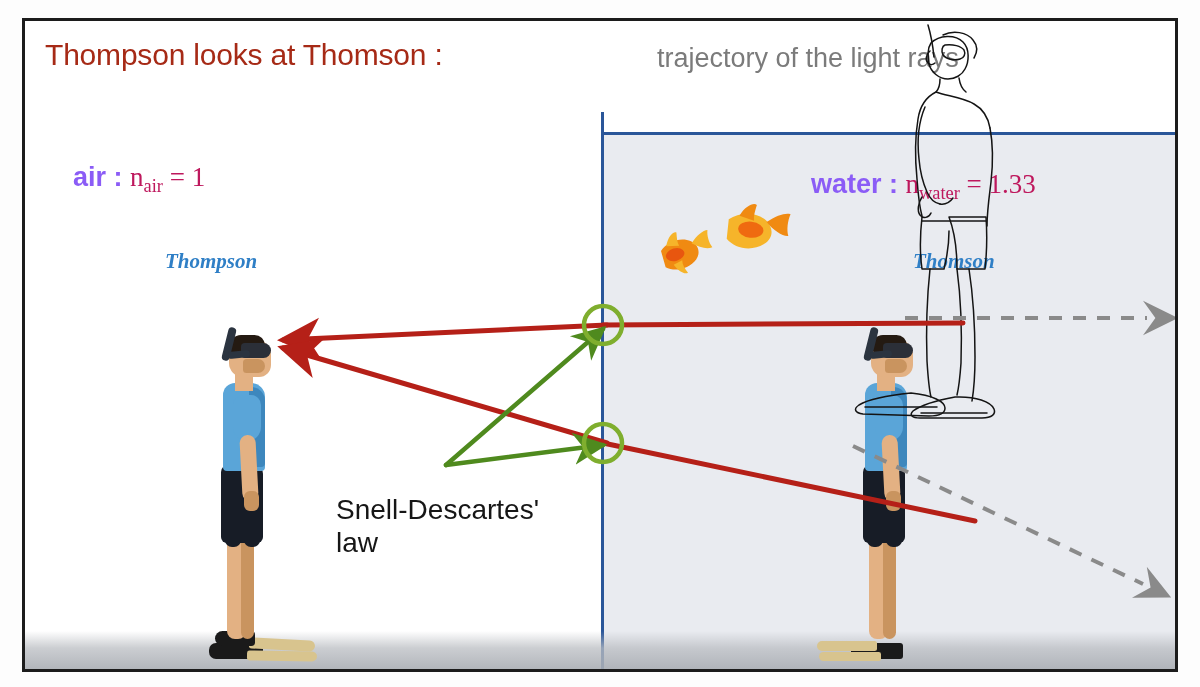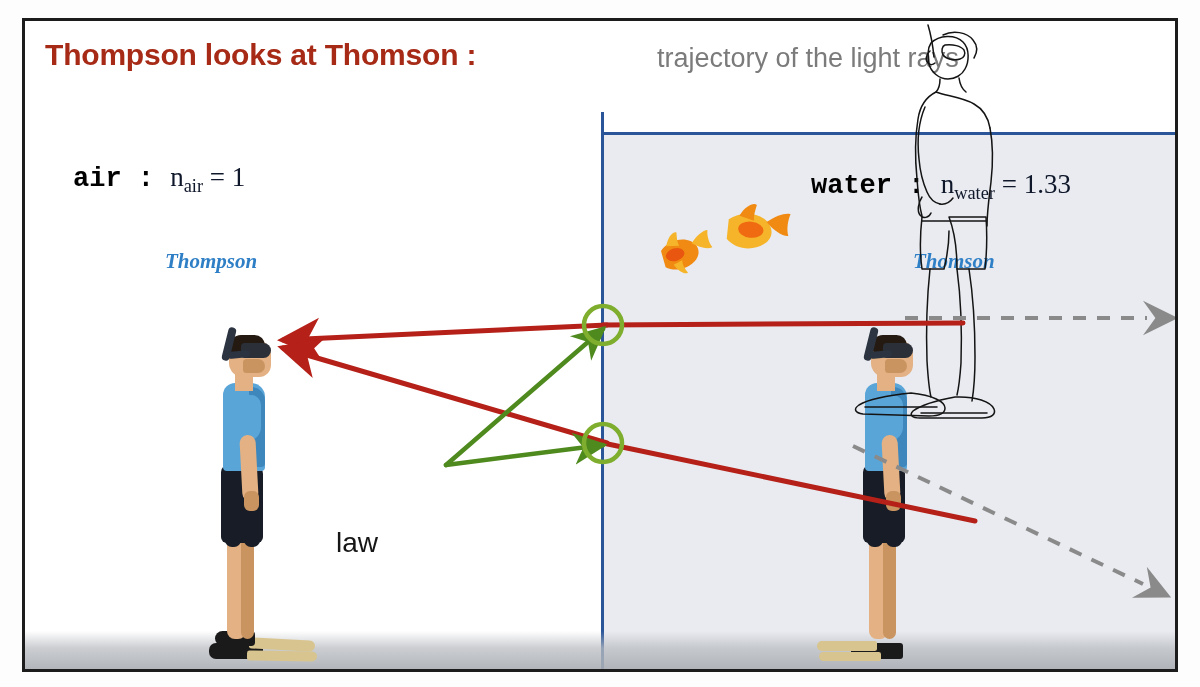--- a/index.html
+++ b/index.html
@@ -29,31 +29,31 @@
     background:#2a5699;
   }
   .ground{
     position:absolute;left:0;bottom:0;width:1156px;height:38px;
     background:linear-gradient(to bottom,rgba(190,192,196,0) 0%,rgba(186,189,194,.75) 45%,rgba(170,174,180,.9) 100%);
   }
 
   
   .title-left{
     position:absolute;left:20px;top:17px;
-    font-size:30px;font-weight:bold;color:#a62a16;letter-spacing:-.2px;
+    font-size:30px;font-weight:normal;color:#a62a16;letter-spacing:-.2px;
     white-space:nowrap;
   }
   .title-right{
     position:absolute;left:632px;top:22px;
     font-size:27px;color:#7b7b7b;white-space:nowrap;
   }
 
   .medium-label{position:absolute;white-space:nowrap;font-size:27px;}
-  .medium-label .mat{color:#000000;font-family:Liberation Mono, monospace;font-weight:bold;}
-  .medium-label .eq{color:#0f172a;font-family:"Liberation Serif",serif;}
+  .medium-label .mat{color:#8b5cf6;font-family:Liberation Sans, sans-serif;font-weight:bold;}
+  .medium-label .eq{color:#be185d;font-family:"Liberation Serif",serif;}
   .medium-label .eq sub{font-size:.68em;}
 
   #air-label{left:48px;top:141px;}
   #water-label{left:786px;top:148px;}
 
   .person-name{
     position:absolute;white-space:nowrap;
     font-family:"Liberation Serif",serif;font-style:italic;font-weight:bold;
     font-size:21px;color:#2f7fc6;
   }
@@ -161,21 +161,21 @@
       <div class="sk skin" style="left:32px;top:50px;width:18px;height:20px;"></div>
       <div class="sk skin" style="left:26px;top:18px;width:42px;height:38px;border-radius:18px 16px 12px 14px;"></div>
       <div class="sk hair" style="left:26px;top:14px;width:36px;height:18px;border-radius:16px 14px 4px 8px;"></div>
       <div class="sk mask" style="left:38px;top:22px;width:30px;height:15px;border-radius:4px 8px 8px 4px;"></div>
       <div class="sk snork" style="left:22px;top:6px;width:8px;height:34px;border-radius:4px;transform:rotate(14deg);"></div>
       <div class="sk snork" style="left:25px;top:30px;width:22px;height:7px;border-radius:4px;transform:rotate(-6deg);"></div>
       <div class="sk skin-d" style="left:40px;top:38px;width:22px;height:14px;border-radius:4px 8px 8px 4px;"></div>
     </div>
 
     <div class="law-label">
-      <br>
+      <span>Snell-Descartes'</span><br>
       <span>law</span>
     </div>
 
     <svg id="overlay" viewBox="0 0 1156 654">
       <defs>
         <marker id="redhead" markerWidth="9" markerHeight="9" refX="7.4" refY="4.5" orient="auto">
           <path d="M0,0.4 L8.6,4.5 L0,8.6 L2.4,4.5 Z" fill="#b52018"></path>
         </marker>
         <marker id="greenhead" markerWidth="8" markerHeight="8" refX="6.6" refY="4" orient="auto">
           <path d="M0,0.4 L7.6,4 L0,7.6 L2.2,4 Z" fill="#4f8a1e"></path>

